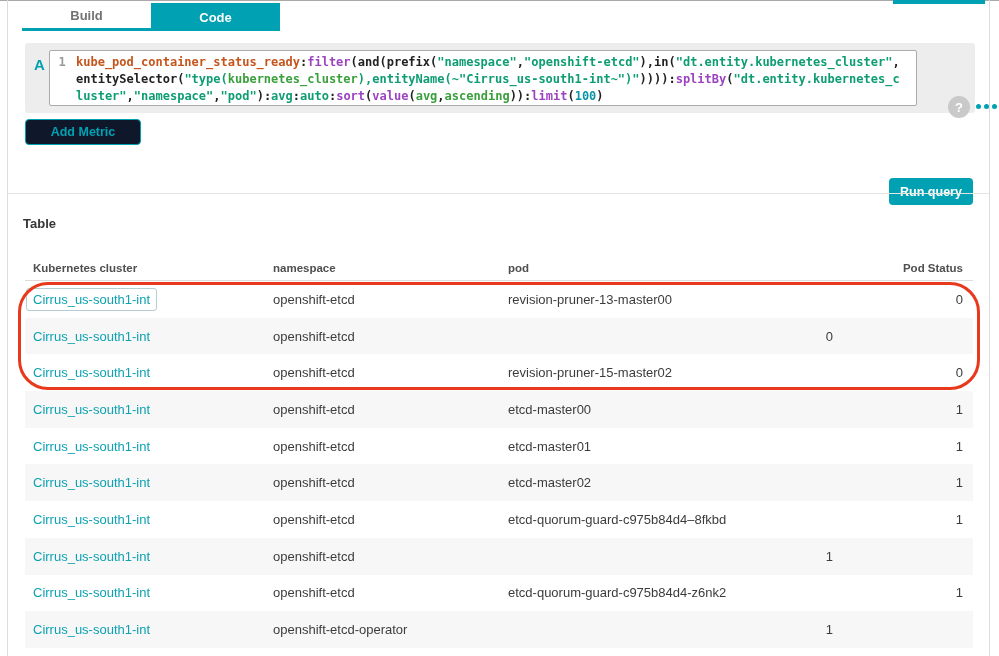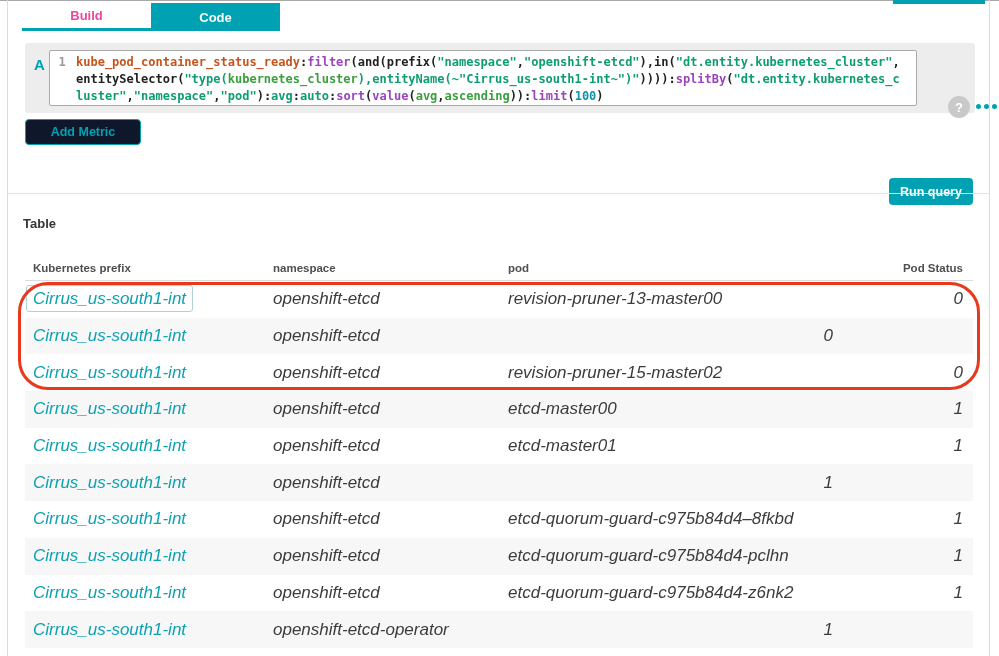--- a/index.html
+++ b/index.html
@@ -14,21 +14,21 @@
 
   
   .edge-top{position:absolute;left:0;top:0;width:100%;height:1px;background:#a8a8a8;}
   .edge-left{position:absolute;left:7px;top:0;width:1px;height:100%;background:#dcdcdc;}
   .edge-right{position:absolute;left:989px;top:0;width:1px;height:100%;background:#dcdcdc;}
   .teal-sliver{position:absolute;left:893px;top:0;width:92px;height:4px;background:var(--accent);}
 
   
   .tabs{position:absolute;left:22px;top:3px;display:flex;}
   .tab{width:129px;height:28px;display:flex;align-items:center;justify-content:center;
-       font-size:13px;font-weight:700;color:#ec4899;cursor:pointer;}
+       font-size:13px;font-weight:700;color:#737373;cursor:pointer;}
   .tab-build{border-bottom:3px solid var(--accent);}
   .tab-code{background:var(--accent);color:#fff;}
 
   
   .query-box{position:absolute;left:25px;top:43px;width:950px;height:70px;background:#ededed;border-radius:3px;}
   .metric-letter{position:absolute;left:9px;top:13px;color:var(--accent);font-weight:700;font-size:15px;}
   .code-editor{position:absolute;left:24px;top:7px;width:868px;height:56px;background:#fff;
                border:1px solid #ababab;border-radius:2px;display:flex;overflow:hidden;cursor:text;}
   .gutter{width:24px;flex:0 0 24px;text-align:center;color:#9a9a9a;
           font:600 12px/17px "DejaVu Sans Mono", monospace;padding-top:3px;}
@@ -52,21 +52,21 @@
 
   
   .table-title{position:absolute;left:23px;top:216px;font-size:13px;font-weight:700;color:#363636;}
   .thead{position:absolute;left:25px;top:255px;width:948px;height:26px;
          border-bottom:1px solid #dcdcdc;}
   .trow,.thead{display:grid;grid-template-columns:240px 235px 1fr 130px;align-items:center;
                padding-left:8px;padding-right:10px;}
   .th{font-size:11.5px;font-weight:700;color:#4f4f4f;}
   .th:last-child{text-align:right;}
   .tbody{position:absolute;left:25px;top:281px;width:948px;}
-  .trow{height:36.7px;font-size:17px;color:#3c3c3c;font-style:italic;}
+  .trow{height:36.7px;font-size:13px;color:#3c3c3c;}
   .trow:nth-child(even){background:#f7f7f7;}
   .cell-status{text-align:right;}
   .cluster-link{color:var(--link);cursor:pointer;text-decoration:none;}
   .cluster-link.focused{border:1px solid #b5ced4;border-radius:3px;padding:3px 6px;margin-left:-7px;background:#fff;}
 
   
   .annotation{position:absolute;left:18px;top:282px;width:962px;height:108px;
               border:3px solid var(--annotation);border-radius:30px;pointer-events:none;z-index:5;}
 </style>
 </head>
@@ -99,21 +99,21 @@
   </div>
 
   <button class="add-metric">Add Metric</button>
   <button class="run-query">Run query</button>
 
   <div class="divider"></div>
 
   <div class="table-title">Table</div>
 
   <div class="thead">
-    <div class="th">Kubernetes prefix</div>
+    <div class="th">Kubernetes cluster</div>
     <div class="th">namespace</div>
     <div class="th">pod</div>
     <div class="th">Pod Status</div>
   </div>
 
   <div class="tbody" id="table-body">
       <div class="trow">
         <div><span class="cluster-link focused">Cirrus_us-south1-int</span></div>
         <div>openshift-etcd</div>
         <div>revision-pruner-13-master00</div>
@@ -138,32 +138,32 @@
       </div>
       <div class="trow">
         <div><span class="cluster-link">Cirrus_us-south1-int</span></div>
         <div>openshift-etcd</div>
         <div>etcd-master01</div>
         <div class="cell-status">1</div>
       </div>
       <div class="trow">
         <div><span class="cluster-link">Cirrus_us-south1-int</span></div>
         <div>openshift-etcd</div>
+        <div>etcd-master02</div>
         <div class="cell-status">1</div>
       </div>
       <div class="trow">
         <div><span class="cluster-link">Cirrus_us-south1-int</span></div>
         <div>openshift-etcd</div>
         <div>etcd-quorum-guard-c975b84d4–8fkbd</div>
         <div class="cell-status">1</div>
       </div>
       <div class="trow">
         <div><span class="cluster-link">Cirrus_us-south1-int</span></div>
         <div>openshift-etcd</div>
-        <div>etcd-quorum-guard-c975b84d4-pclhn</div>
         <div class="cell-status">1</div>
       </div>
       <div class="trow">
         <div><span class="cluster-link">Cirrus_us-south1-int</span></div>
         <div>openshift-etcd</div>
         <div>etcd-quorum-guard-c975b84d4-z6nk2</div>
         <div class="cell-status">1</div>
       </div>
       <div class="trow">
         <div><span class="cluster-link">Cirrus_us-south1-int</span></div>

